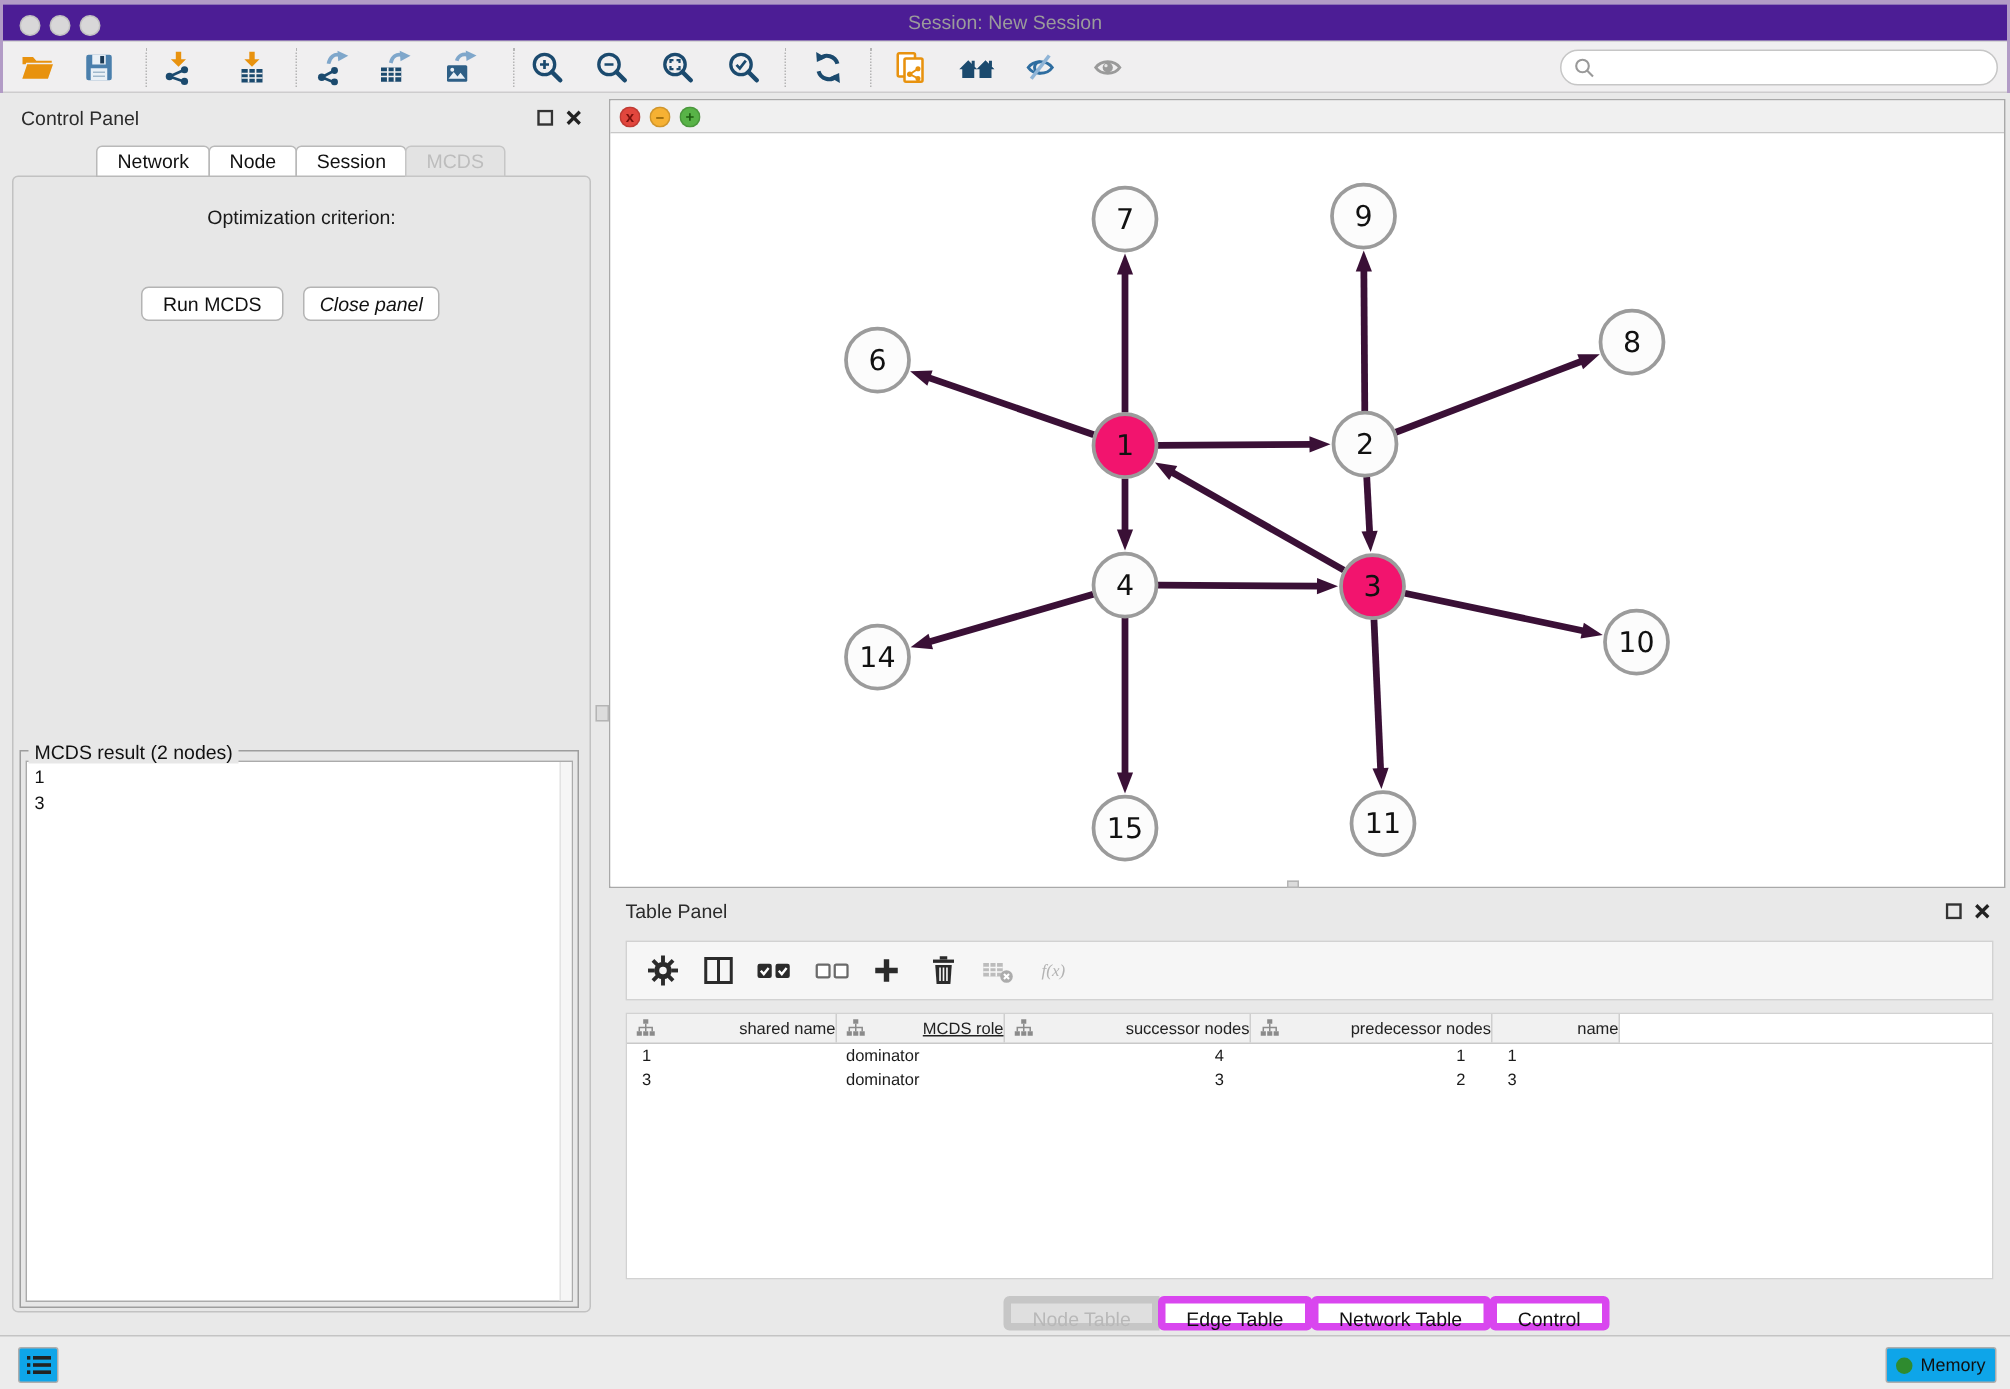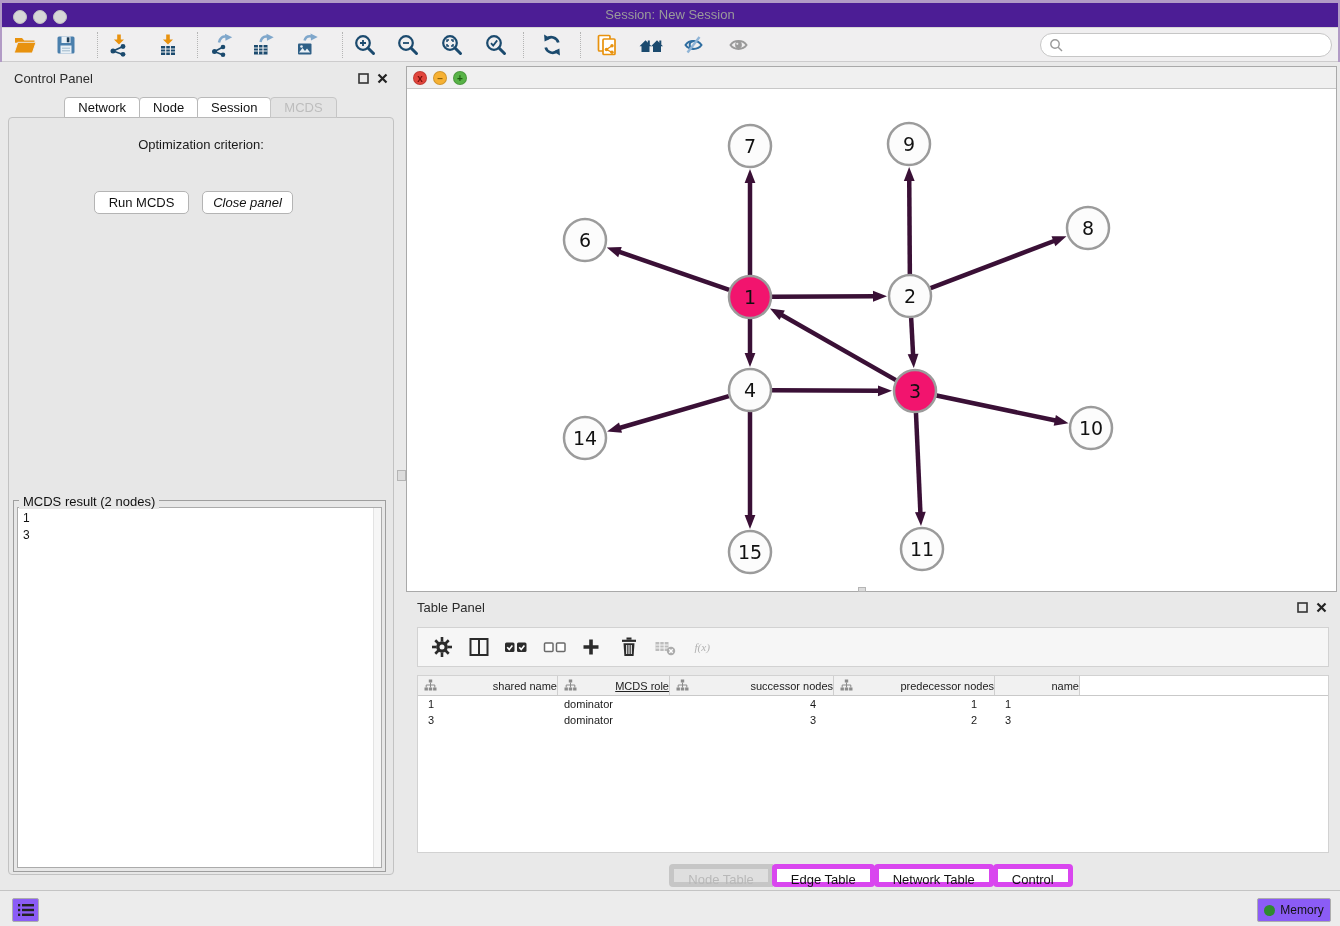--- a/index.html
+++ b/index.html
@@ -71,21 +71,21 @@
   .td { display:flex; align-items:center; overflow:hidden; }
   .td.left { justify-content:flex-start; padding-left:10px; }
   .td.left2 { justify-content:flex-start; padding-left:6px; }
   .td.right { justify-content:flex-end; padding-right:18px; }
 
   .bottom-tabs { position:absolute; left:406px; top:864px; width:931px; display:flex; justify-content:center; }
   .btab { height:23px; line-height:22px; font-size:13px; color:#111; background:#fff; border:5px solid #d946ef; border-radius:4px; margin-left:-1px; padding:0 14px; }
   .btab.active { background:#DFDFDF; color:#B8B8B8; border-color:#C6C6C6; border-radius:4px 0 0 4px; }
 
   .statusbar { position:absolute; left:0; top:890px; width:1340px; height:36px; background:#ECECEC; border-top:1px solid #C4C4C4; }
-  .sb-btn { position:absolute; top:7px; height:24px; background:#8b5cf6; border:1px solid #ADADAD; border-radius:2px; display:flex; align-items:center; justify-content:center; }
+  .sb-btn { position:absolute; top:7px; height:24px; background:#0ea5e9; border:1px solid #ADADAD; border-radius:2px; display:flex; align-items:center; justify-content:center; }
   .sb-list { left:12px; width:27px; }
   .sb-memory { left:1257px; width:74px; gap:5px; font-size:12px; color:#111; }
   .mem-dot { width:11px; height:11px; border-radius:50%; background:#2F8B2F; }
 </style>
 </head>
 <body>
 
 <div class="window">
   <div class="frame-top"></div>
   <div class="frame-left"></div>

